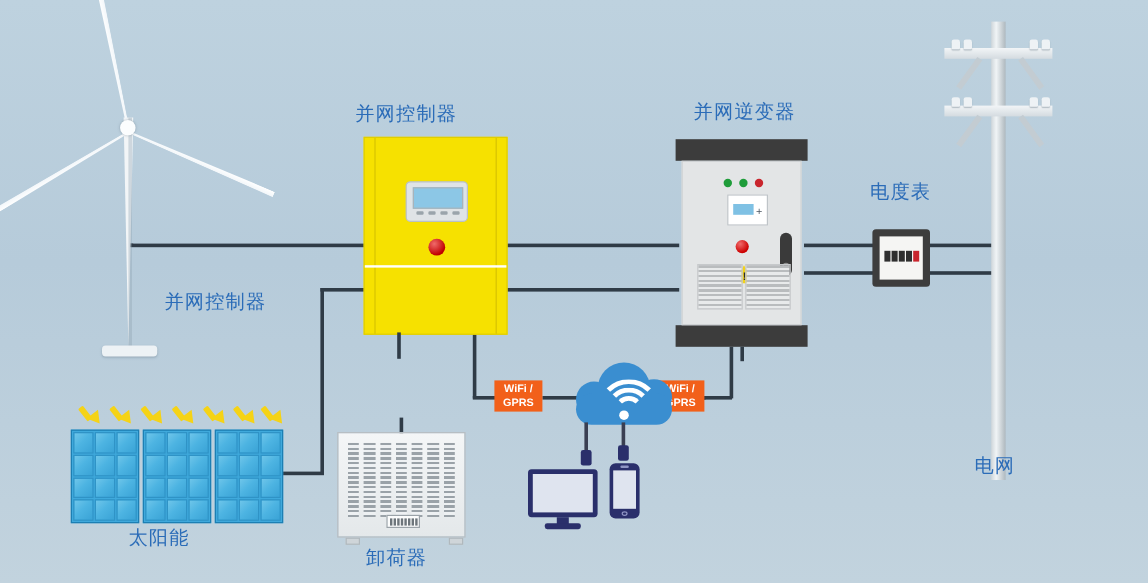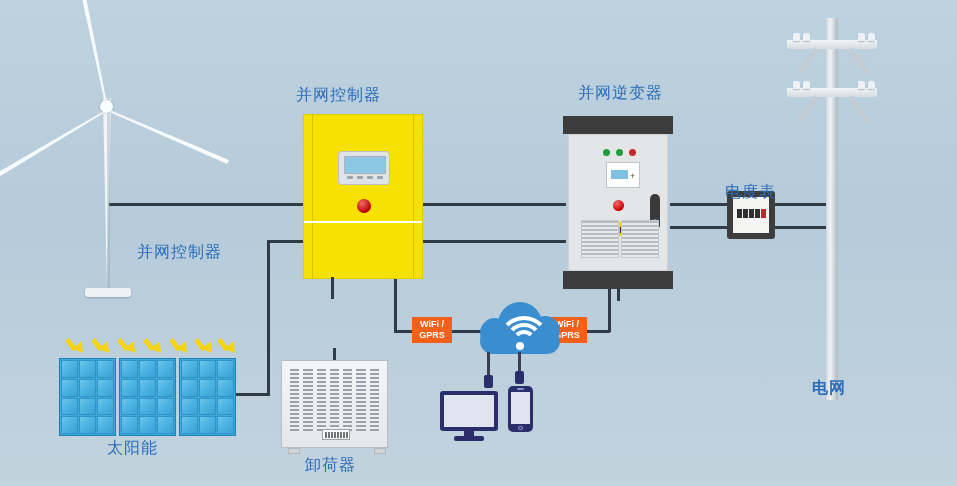--- a/index.html
+++ b/index.html
@@ -360,40 +360,40 @@
     <div class="face">
       <div class="digits">
         <span></span>
           <span></span>
           <span></span>
           <span></span>
           <span class="r"></span>
       </div>
     </div>
   </div>
-  <div class="lbl big" style="left:725px;top:150px;margin-top:32px;">电度表</div>
+  <div class="lbl big" style="left:725px;top:150px;">电度表</div>
 
   <div>
     <div id="pole"></div>
     <div class="crossarm" style="left:787px;top:40px;width:90px;"></div>
     <div class="crossarm" style="left:787px;top:88px;width:90px;"></div>
     <div class="brace" style="left:814px;top:49px;height:30px;transform:rotate(36deg);"></div>
     <div class="brace" style="left:848px;top:49px;height:30px;transform:rotate(-36deg);"></div>
     <div class="brace" style="left:814px;top:97px;height:30px;transform:rotate(36deg);"></div>
     <div class="brace" style="left:848px;top:97px;height:30px;transform:rotate(-36deg);"></div>
     <div class="insul" style="left:793px;top:33px;"></div>
     <div class="insul" style="left:803px;top:33px;"></div>
     <div class="insul" style="left:858px;top:33px;"></div>
     <div class="insul" style="left:868px;top:33px;"></div>
     <div class="insul" style="left:793px;top:81px;"></div>
     <div class="insul" style="left:803px;top:81px;"></div>
     <div class="insul" style="left:858px;top:81px;"></div>
     <div class="insul" style="left:868px;top:81px;"></div>
   </div>
-  <div class="lbl big" style="left:812px;top:378px;font-weight:bold;">电网</div>
+  <div class="lbl big" style="left:812px;top:378px;">电网</div>
 
   <div>
     <div class="wire wv abs" style="left:333px;top:348px;height:14px;"></div>
     <div id="dump">
       <div class="vents">
         <div class="vcol"></div>
           <div class="vcol"></div>
           <div class="vcol"></div>
         <div class="vcol"></div>
           <div class="vcol"></div>

